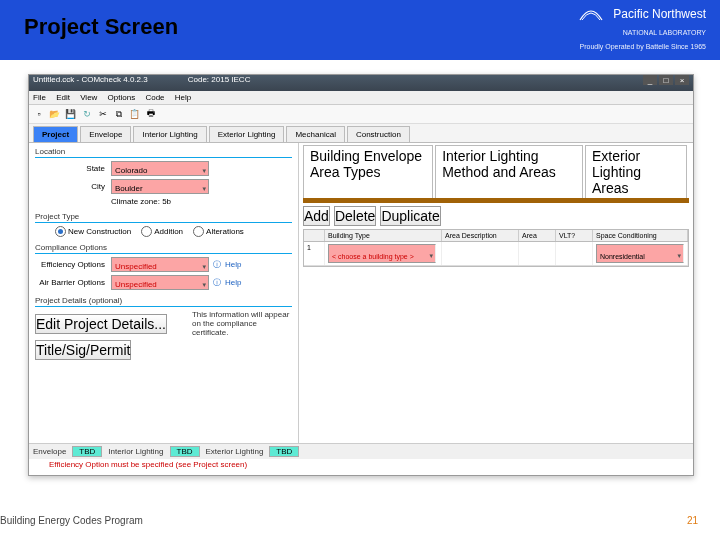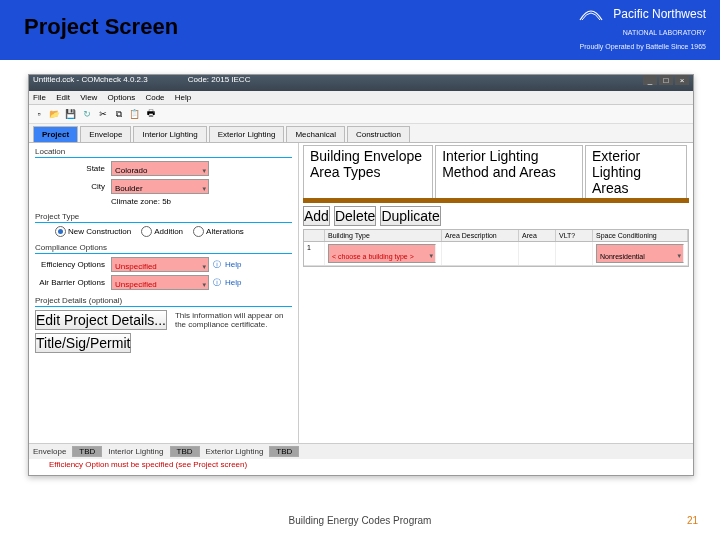--- a/index.html
+++ b/index.html
@@ -40,23 +40,23 @@
 .subtabs{display:flex;font-size:14px;border-bottom:5px solid #a16207}
 .subtabs .st{padding:2px 6px;border:1px solid #bbb;border-bottom:none;background:#fff;margin-right:2px;cursor:pointer}
 .actbar{padding:3px 0;display:flex;gap:4px}
 .grid{border:1px solid #bbb;font-size:8px}
 .gridhead{display:flex;background:#f0f0f0;border-bottom:1px solid #bbb}
 .gridhead div{padding:2px 3px;border-right:1px solid #ccc;font-size:7px}
 .gridrow{display:flex;border-bottom:1px solid #ddd}
 .gridrow div{padding:2px 3px;border-right:1px solid #eee;font-size:7px}
 .statusbar{background:#f0f0f0;border-top:1px solid #ccc;padding:2px 4px;font-size:8px;display:flex;gap:6px;align-items:center}
 .statusbar .slab{color:#333}
-.statusbar .tbd{border:1px solid #aaa;background:#a3a3a3;padding:0 6px}
+.statusbar .tbd{border:1px solid #aaa;background:#5eead4;padding:0 6px}
 .errbar{color:#c00;font-size:8px;padding:1px 20px}
-.footer-text{position:absolute;left:0;right:0;bottom:14px;text-align:center;font-size:10px;color:#444}
+.footer-text{position:absolute;left:0;right:0;bottom:14px;text-align:left;font-size:10px;color:#444}
 .pagenum{position:absolute;right:22px;bottom:14px;font-size:10px;color:#e07b13}
 </style>
 </head>
 <body>
 
 <div class="slide">
   <div class="banner">
     <div class="banner-title">Project Screen</div>
     <div class="banner-right">
       <span class="logo"><svg viewBox="0 0 26 18">
@@ -161,21 +161,21 @@
               </div>
             <span style="margin-left:4px;color:#2a6fc9">ⓘ</span>
             <span class="helplink">Help</span>
           </div>
         </div>
 
         <div class="section">
           <div class="sectitle">Project Details (optional)</div>
           <div class="row">
             <span class="btn">Edit Project Details...</span>
-            <span class="note" style="margin-left:8px">This information will appear on the compliance certificate.</span>
+            <span class="note" style="margin-left:25px">This information will appear on the compliance certificate.</span>
           </div>
           <div class="row">
             <span class="btn">Title/Sig/Permit</span>
           </div>
         </div>
       </div>
 
       <div class="rightpanel">
         <div class="subtabs">
           <div class="st">Building Envelope Area Types</div>

